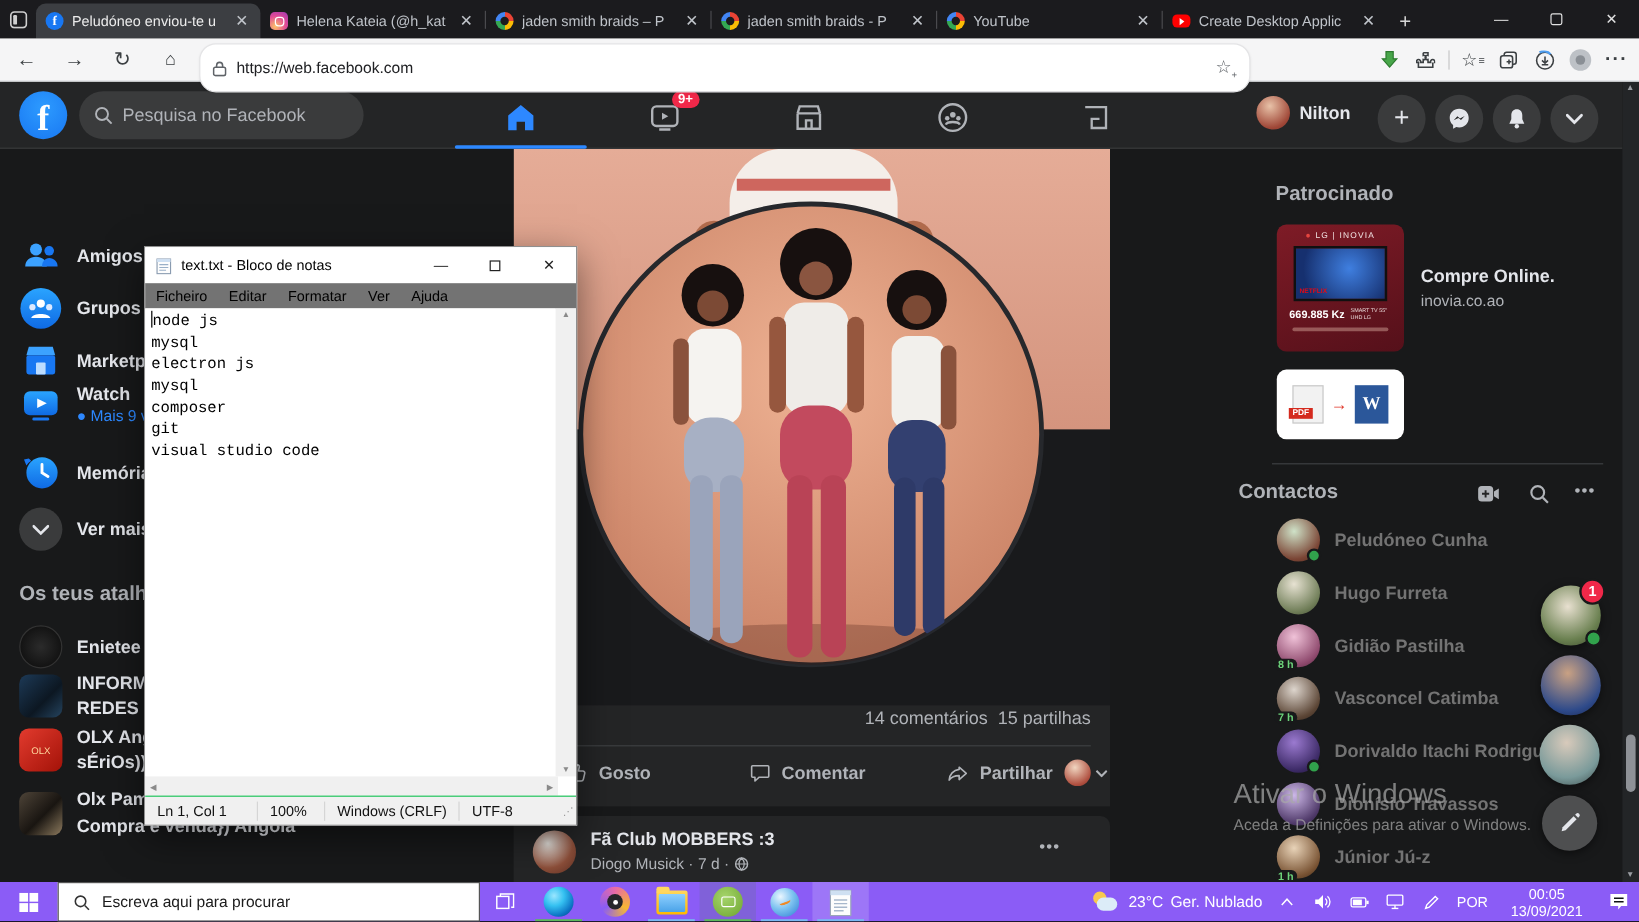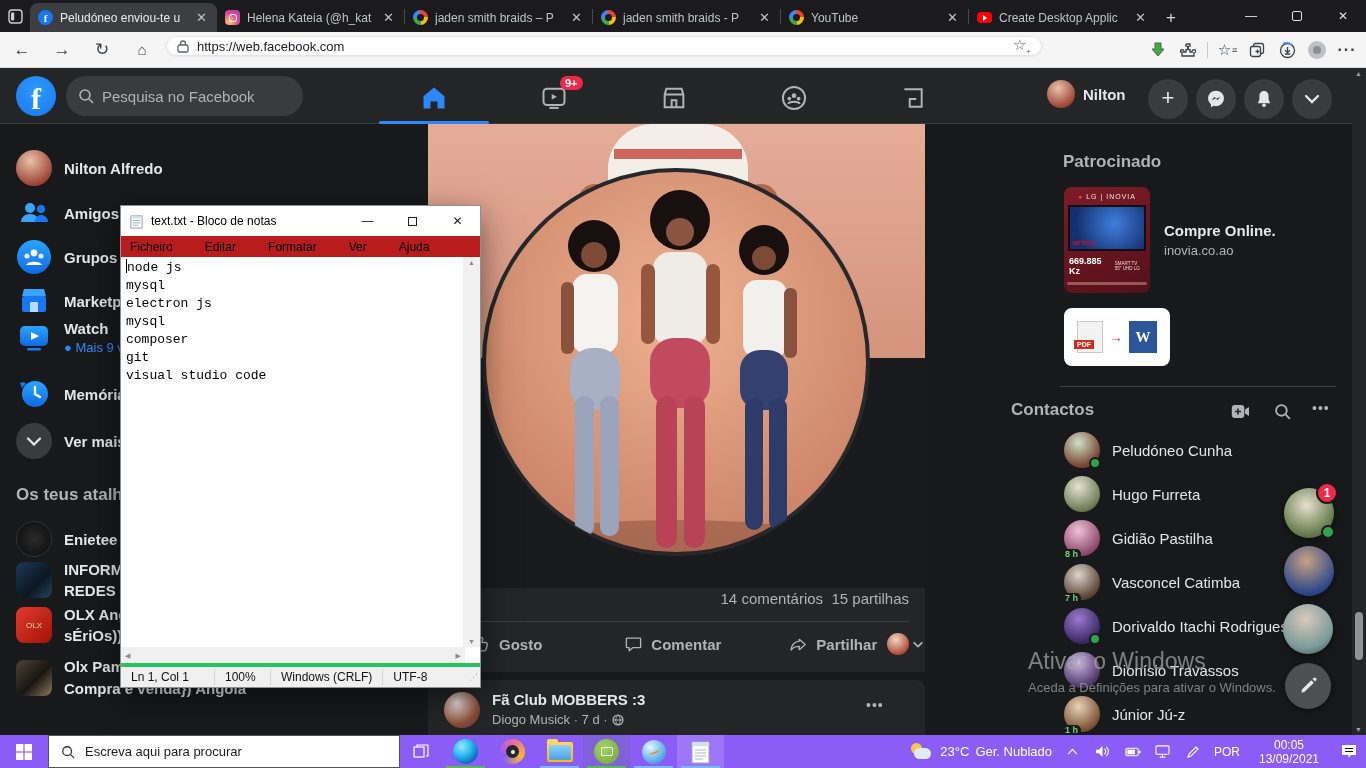--- a/index.html
+++ b/index.html
@@ -18,21 +18,21 @@
   .tab .tlabel{flex:1;white-space:nowrap;overflow:hidden}
   .tab .tclose{font-size:13px;color:#bfc3c9;padding:0 2px}
   .tab-sep{width:1px;height:15px;background:#4a4a4e;align-self:center}
   .newtab{width:30px;height:28px;color:#d6d6d6;font-size:17px;display:flex;align-items:center;justify-content:center}
   .wctl{width:46px;height:32px;color:#e2e2e2;font-size:12px;display:flex;align-items:center;justify-content:center}
   .fav{width:15px;height:15px;border-radius:4px;flex:0 0 auto}
 
   
   .toolbar{position:absolute;left:0;top:32px;width:1366px;height:36px;background:#f5f5f6;border-bottom:1px solid #dadce0;display:flex;align-items:center;z-index:20}
   .navbtn{width:32px;height:30px;color:#3c4043;font-size:17px;display:flex;align-items:center;justify-content:center}
-  .urlbar{position:absolute;left:166px;top:4px;width:876px;height:20px;background:#fff;border:1px solid #e4e4e6;border-radius:14px;display:flex;align-items:center;padding:0 10px;box-shadow:0 1px 2px rgba(0,0,0,.06)}
+  .urlbar{position:absolute;left:166px;top:4px;width:876px;height:41px;background:#fff;border:1px solid #e4e4e6;border-radius:14px;display:flex;align-items:center;padding:0 10px;box-shadow:0 1px 2px rgba(0,0,0,.06)}
   .urltext{font-size:13px;color:#202124;margin-left:8px;flex:1}
   .tbico{width:30px;height:28px;display:flex;align-items:center;justify-content:center;color:#3c4043}
 
   
   .fb-header{position:absolute;left:0;top:68px;width:1352px;height:56px;background:#242526;border-bottom:1px solid #393a3b;z-index:2}
   .fb-logo{position:absolute;left:16px;top:76px;width:40px;height:40px;border-radius:50%;background:radial-gradient(circle at 50% 35%,#2d9bff,#1877f2);color:#fff;font-weight:bold;font-size:30px;display:flex;align-items:flex-end;justify-content:center;z-index:3;font-family:"Liberation Serif",serif}
   .fb-search{position:absolute;left:66px;top:76px;width:237px;height:40px;border-radius:20px;background:#3a3b3c;display:flex;align-items:center;padding:0 12px;z-index:3}
   .fb-search input{background:transparent;border:0;outline:0;color:#b0b3b8;font-size:15px;margin-left:8px;width:180px;font-family:inherit}
   .fb-search input::placeholder{color:#b0b3b8}
   .navtab{position:absolute;top:76px;width:60px;height:44px;display:flex;align-items:center;justify-content:center;z-index:3}
@@ -50,37 +50,37 @@
   .stats{position:absolute;left:444px;top:590px;width:465px;display:flex;justify-content:space-between;color:#b0b3b8;font-size:15px;z-index:1}
   .actionrow{position:absolute;left:444px;top:626px;width:465px;height:36px;display:flex;align-items:center;z-index:1}
   .actbtn{display:flex;align-items:center;gap:8px;color:#b0b3b8;font-size:15px;font-weight:bold;padding:6px 10px;border-radius:6px}
   .divline{position:absolute;left:444px;top:621px;width:465px;height:1px;background:#3e4042;z-index:1}
 
   .npost{position:absolute;left:428px;top:680px;width:497px;height:88px;background:#242526;border-radius:8px 8px 0 0;z-index:1}
 
   .rs-title{color:#b0b3b8;font-size:17px;font-weight:bold}
   .contact{position:absolute;left:1056px;width:290px;height:44px;display:flex;align-items:center;gap:12px;padding-left:8px;border-radius:8px;z-index:1}
   .c-av{width:36px;height:36px;border-radius:50%;position:relative;flex:0 0 auto}
-  .c-name{color:#e5e5e5;font-size:15px;font-weight:normal;white-space:nowrap}
+  .c-name{color:#737373;font-size:15px;font-weight:bold;white-space:nowrap}
   .odot{position:absolute;right:-1px;bottom:-1px;width:12px;height:12px;border-radius:50%;background:#31a24c;border:2px solid #18191a}
   .tbadge{position:absolute;left:-2px;bottom:-3px;background:#18191a;color:#6cd27a;font-size:9px;font-weight:bold;border-radius:6px;padding:0 3px}
   .chathead{position:absolute;width:50px;height:50px;border-radius:50%;box-shadow:0 2px 8px rgba(0,0,0,.5);z-index:7}
 
   .watermark{position:absolute;left:1028px;color:rgba(168,168,168,.72);z-index:6;white-space:nowrap}
 
   
   .notepad{position:absolute;left:120px;top:205px;width:361px;height:483px;background:#fff;border:1px solid #8f8f8f;box-shadow:0 10px 30px rgba(0,0,0,.5);z-index:50;font-size:12px;color:#000}
   .np-title{height:30px;display:flex;align-items:center;padding-left:8px;background:#fff}
   .np-ctl{width:45px;height:30px;display:flex;align-items:center;justify-content:center;font-size:12px;color:#222}
-  .np-menu{height:21px;display:flex;align-items:center;gap:14px;background:#b91c1c}
+  .np-menu{height:21px;display:flex;align-items:center;gap:0;background:#737373}
   .np-menu span{padding:2px 9px}
   .np-body{position:absolute;left:0;top:51px;width:342px;height:390px;background:#fff;font-family:"Liberation Mono","DejaVu Sans Mono",monospace;font-size:13px;line-height:18px;padding:2px 0 0 5px;color:#000}
   .np-vscroll{position:absolute;right:0;top:51px;width:17px;height:390px;background:#f0f0f0;display:flex;flex-direction:column;justify-content:space-between;align-items:center;padding:2px 0;color:#8a8a8a;font-size:7px}
   .np-hscroll{position:absolute;left:0;top:441px;width:344px;height:17px;background:#f0f0f0;display:flex;justify-content:space-between;align-items:center;padding:0 4px;color:#8a8a8a;font-size:7px}
-  .np-status{position:absolute;left:0;bottom:0;width:359px;height:24px;background:#f0f0f0;border-top:4px solid #22c55e;display:flex;align-items:center;font-size:12px;color:#111}
+  .np-status{position:absolute;left:0;bottom:0;width:359px;height:24px;background:#f0f0f0;border-top:1px solid #22c55e;display:flex;align-items:center;font-size:12px;color:#111}
   .np-cell{padding:0 10px;border-right:1px solid #d5d5d5;height:16px;display:flex;align-items:center}
   .caret{display:inline-block;width:1px;height:14px;background:#000;vertical-align:-2px}
 
   
   .taskbar{position:absolute;left:0;top:735px;width:1366px;height:33px;background:#8b5cf6;display:flex;align-items:stretch;z-index:60}
   .tb-slot{width:47px;display:flex;align-items:center;justify-content:center;position:relative}
   .tb-line{position:absolute;bottom:0;left:4px;right:4px;height:2px}
   .tsearch{width:352px;background:#fff;display:flex;align-items:center;padding:0 12px;gap:10px;border:1px solid #555}
   .tsearch input{border:0;outline:0;font-size:13px;color:#1b1b1b;width:280px;background:transparent;font-family:inherit}
   .tsearch input::placeholder{color:#1b1b1b}
@@ -269,24 +269,20 @@
         <path d="M12 2.5c-3.5 0-5.5 2.6-5.5 6v4L4.5 17h15l-2-4.5v-4c0-3.4-2-6-5.5-6z" fill="#e4e6eb"></path>
         <circle cx="12" cy="19.5" r="2.2" fill="#e4e6eb"></circle>
       </svg>
   </div>
   <div class="hbtn" style="left:1292px">
     <svg width="14" height="10" viewBox="0 0 14 10">
         <path d="M1 2l6 6 6-6" fill="none" stroke="#e4e6eb" stroke-width="2.4" stroke-linecap="round"></path>
       </svg>
   </div>
 
-  <div class="ls-row abs" style="top:146px">
-    <span class="ls-ic chipav"></span>
-    <span class="ls-label">Nilton Alfredo</span>
-  </div>
   <div class="ls-row abs" style="top:191px">
     <span class="ls-ic ic">
       <svg width="34" height="34" viewBox="0 0 34 34">
           <circle cx="13" cy="12" r="5" fill="#3ca2ff"></circle>
           <path d="M4 26c0-5 4-8 9-8s9 3 9 8" fill="#3ca2ff"></path>
           <circle cx="24" cy="13" r="4" fill="#1877f2"></circle>
           <path d="M18 26c0-4 2.5-7 6-7 4 0 7 3 7 7" fill="#1877f2"></path>
         </svg>
     </span>
     <span class="ls-label">Amigos</span>
@@ -481,21 +477,21 @@
     <svg width="12" height="12" viewBox="0 0 12 12">
         <circle cx="6" cy="6" r="5" fill="none" stroke="#b0b3b8" stroke-width="1.2"></circle>
         <path d="M1 6h10M6 1c-3 3-3 7 0 10 3-3 3-7 0-10z" fill="none" stroke="#b0b3b8" stroke-width="1"></path>
       </svg>
   </div>
   <div class="abs" style="left:866px;top:697px;color:#b0b3b8;font-size:14px;letter-spacing:1px;z-index:1">•••</div>
 
   <div class="abs rs-title" style="left:1063px;top:152px;z-index:1">Patrocinado</div>
 
   <div class="abs flex" style="left:1064px;top:187px;gap:14px;z-index:1">
-    <div style="width:86px;height:106px;border-radius:8px;background:linear-gradient(160deg,#7e1b26,#55101a);padding:6px 5px;display:flex;flex-direction:column;align-items:center">
+    <div style="width:106px;height:106px;border-radius:8px;background:linear-gradient(160deg,#7e1b26,#55101a);padding:6px 5px;display:flex;flex-direction:column;align-items:center">
       <div style="color:#f1e3e3;font-size:7px;letter-spacing:1px"><span style="color:#e5453f">●</span> <span>LG | INOVIA</span></div>
       <div style="width:78px;height:46px;background:radial-gradient(circle at 60% 40%,#3f7fe0,#16306f 75%);border:2px solid #101010;margin-top:5px;position:relative">
         <span style="position:absolute;left:3px;bottom:3px;color:#e50914;font-size:5.5px;font-weight:bold">NETFLIX</span>
       </div>
       <div style="display:flex;gap:5px;align-items:center;margin-top:5px">
         <span style="color:#fff;font-weight:bold;font-size:9px">669.885 Kz</span>
         <span style="color:#e8d8d8;font-size:4.5px;width:34px;line-height:5.5px">SMART TV 55" UHD LG</span>
       </div>
       <div style="width:80px;height:3px;background:rgba(255,220,200,.35);margin-top:6px;border-radius:2px"></div>
     </div>
@@ -510,21 +506,21 @@
       <span style="position:relative;width:26px;height:32px;background:#f2f2f2;border:1px solid #c9c9c9;display:inline-block">
         <span style="position:absolute;left:-4px;bottom:3px;background:#d42a1e;color:#fff;font-size:7px;font-weight:bold;padding:1px 3px">PDF</span>
       </span>
       <span style="color:#e0372a;font-size:14px;font-weight:bold">→</span>
       <span style="width:28px;height:32px;background:#2b579a;color:#fff;display:inline-flex;align-items:center;justify-content:center;font-weight:bold;font-size:15px;font-family:'Liberation Serif',serif">W</span>
     </div>
   </div>
 
   <div class="abs" style="left:1060px;top:386px;width:276px;height:1px;background:#3e4042;z-index:1"></div>
 
-  <div class="abs rs-title" style="left:1011px;top:400px;z-index:1">Contactos</div>
+  <div class="abs rs-title" style="left:1032px;top:400px;z-index:1">Contactos</div>
   <div class="abs ic" style="left:1228px;top:399px;width:24px;height:24px;z-index:1">
     <svg width="19" height="15" viewBox="0 0 19 15">
         <rect x="0.8" y="1" width="12.5" height="13" rx="3" fill="#b0b3b8"></rect>
         <path d="M14 5.5l4-2.5v9l-4-2.5z" fill="#b0b3b8"></path>
         <path d="M7 4.5v6M4 7.5h6" stroke="#242526" stroke-width="1.6"></path>
       </svg>
   </div>
   <div class="abs ic" style="left:1270px;top:399px;width:24px;height:24px;z-index:1">
     <svg width="17" height="17" viewBox="0 0 16 16">
         <circle cx="7" cy="7" r="5" fill="none" stroke="#b0b3b8" stroke-width="1.7"></circle>

